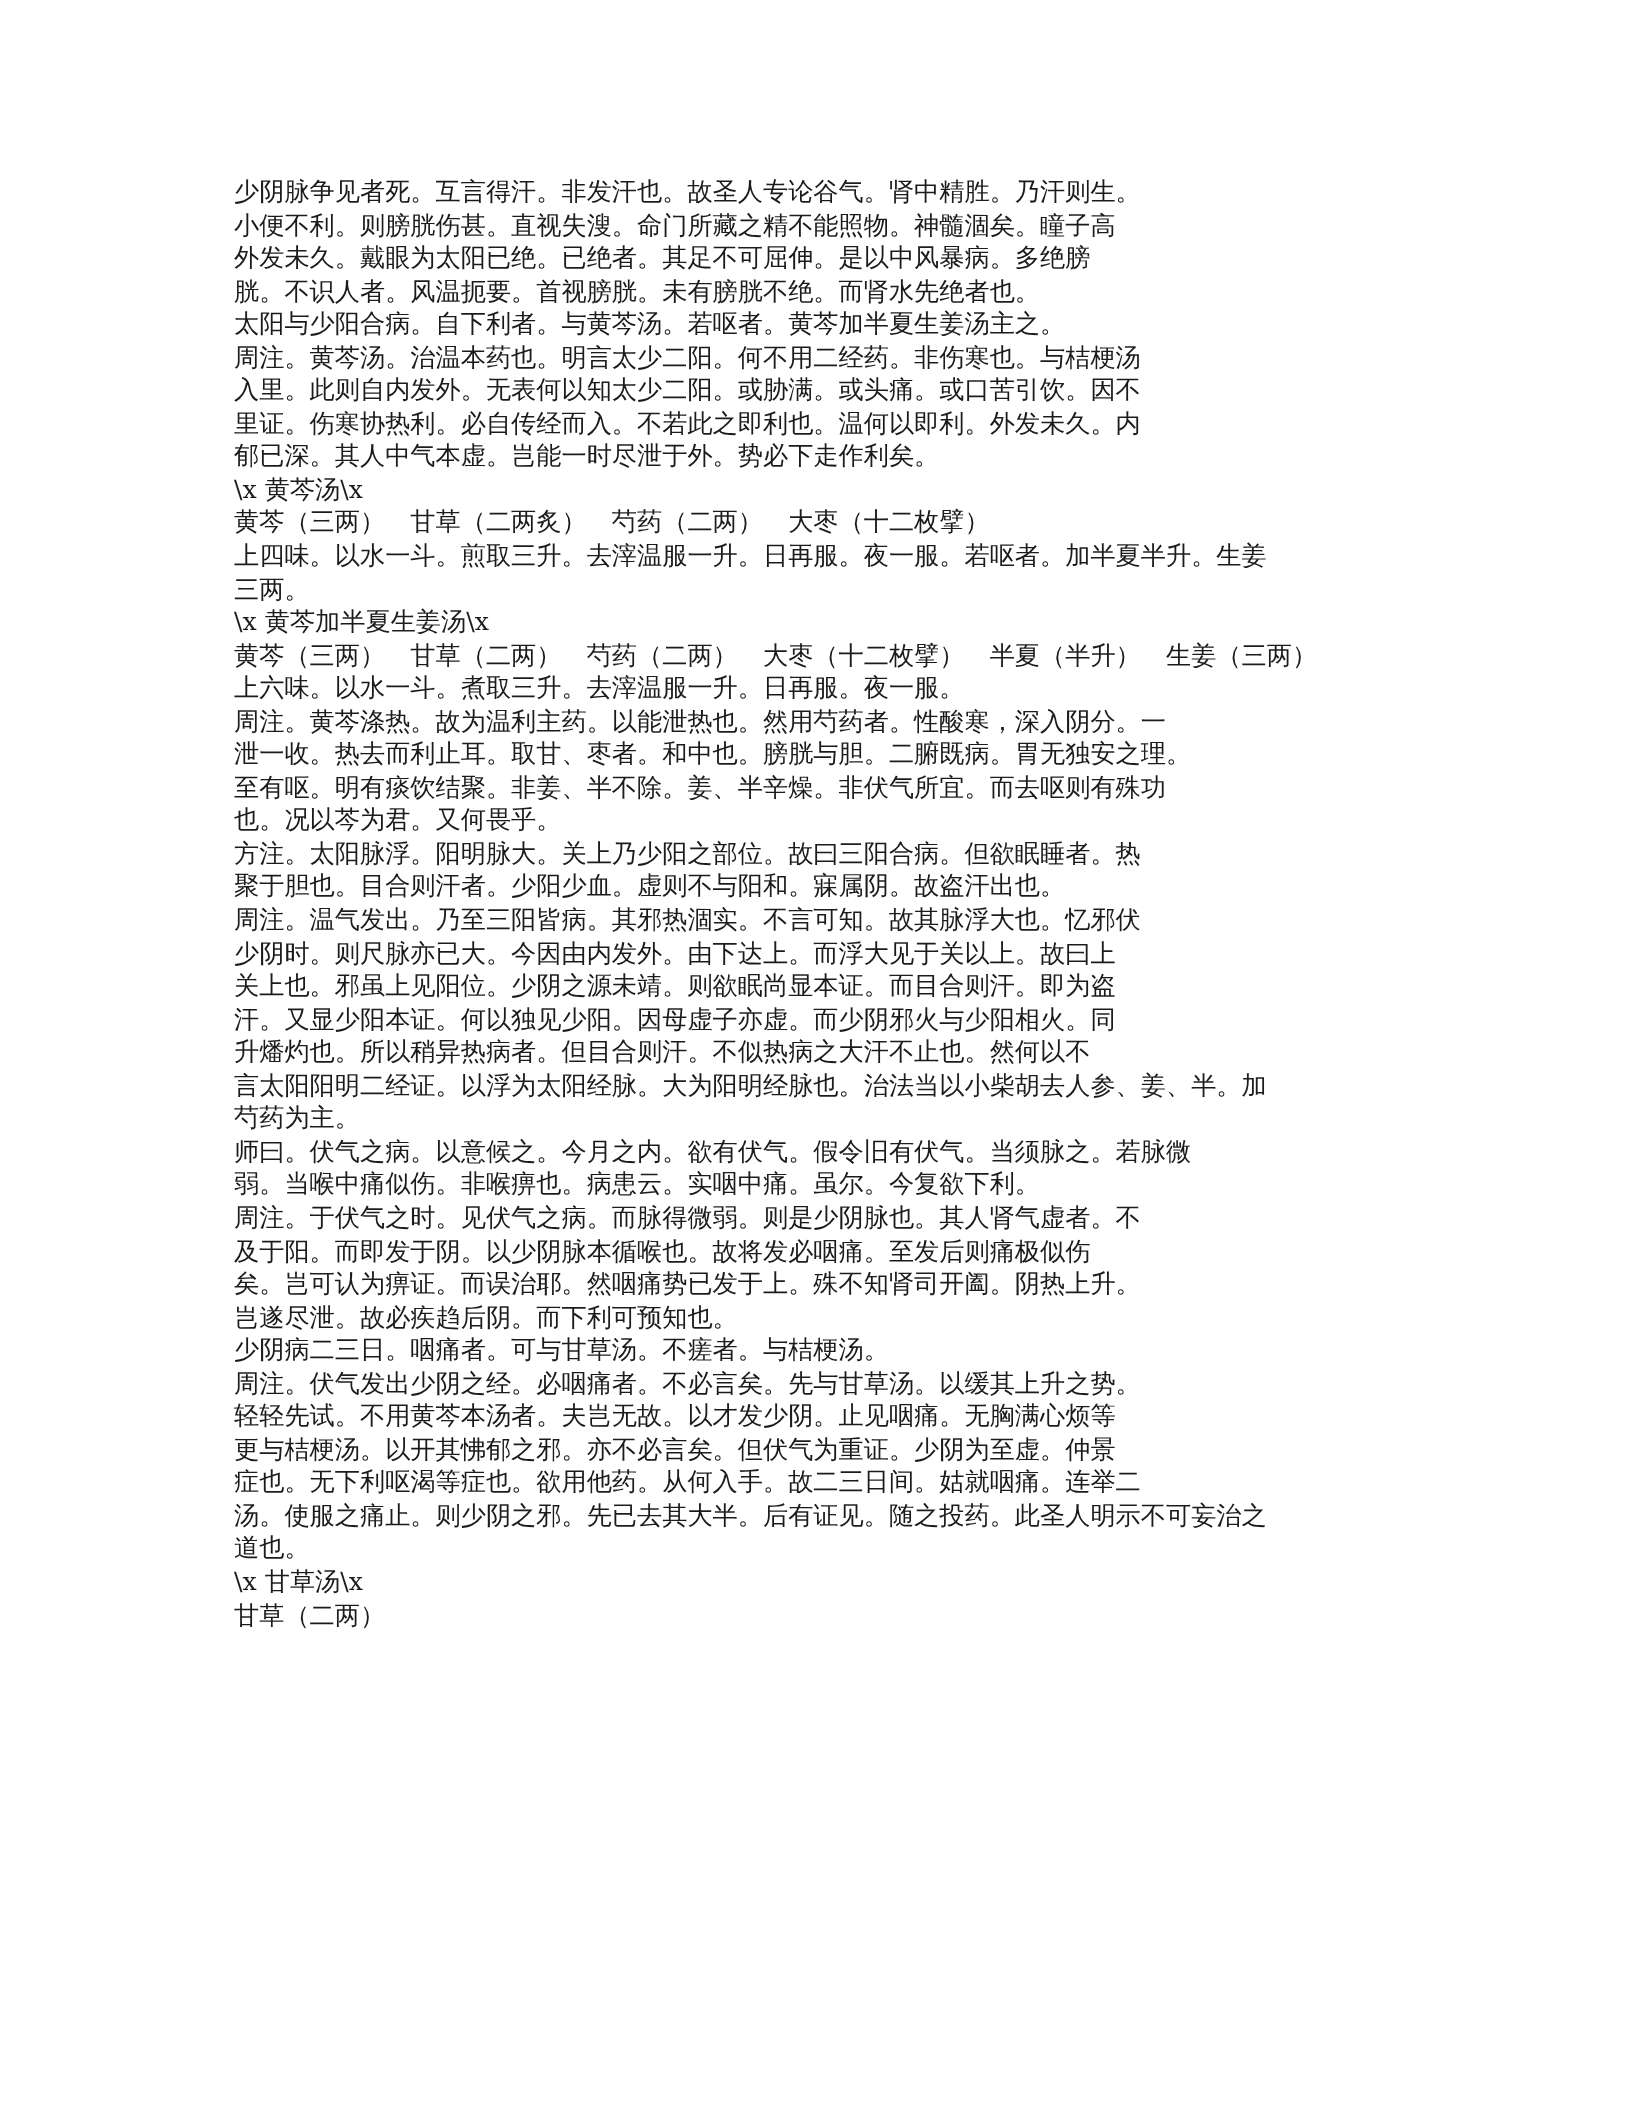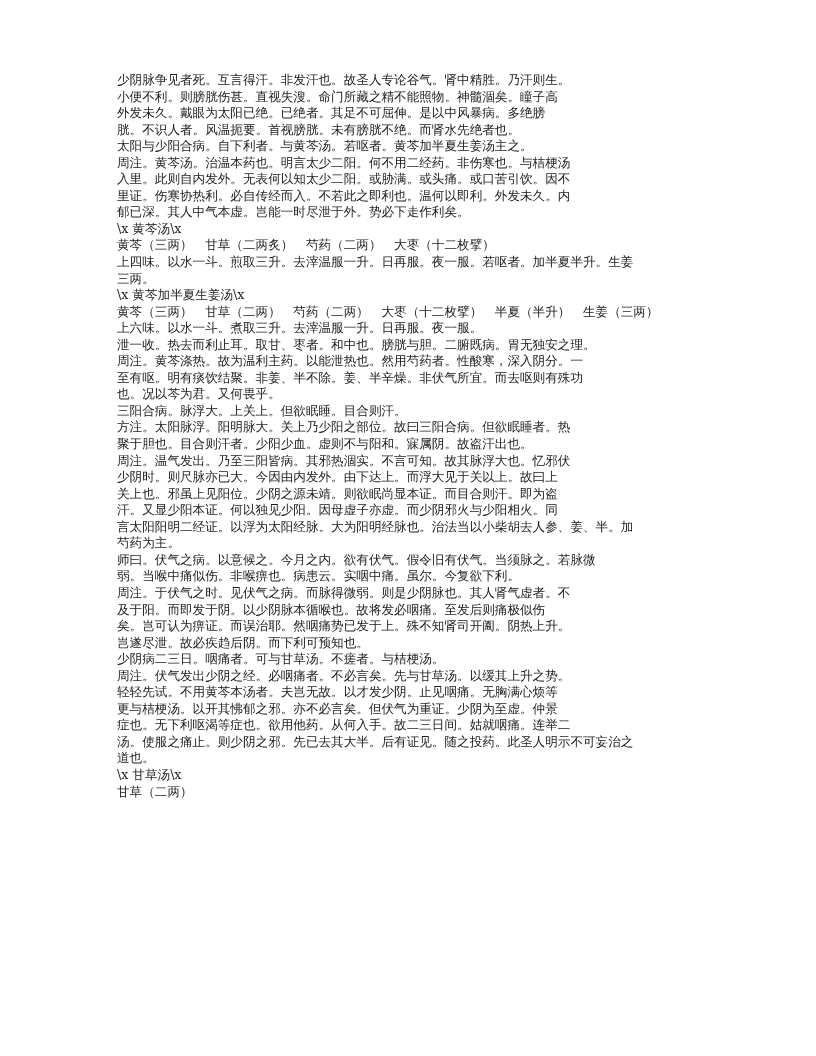--- a/index.html
+++ b/index.html
@@ -16,21 +16,21 @@
   .page {
     position: relative;
     width: 816px;
     height: 1056px;
     background: #ffffff;
     box-sizing: border-box;
   }
   .text-body {
     position: absolute;
     left: 117px;
-    top: 72px;
+    top: 88px;
     width: 600px;
     font-size: 12.6px;
     line-height: 16.55px;
     color: #1b1b1b;
     text-align: left;
     letter-spacing: 0;
     word-break: break-all;
     font-family: "DejaVu Serif", "Liberation Serif", serif;
   }
   .line {
@@ -54,31 +54,31 @@
       <div class="line">入里。此则自内发外。无表何以知太少二阳。或胁满。或头痛。或口苦引饮。因不</div>
       <div class="line">里证。伤寒协热利。必自传经而入。不若此之即利也。温何以即利。外发未久。内</div>
       <div class="line">郁已深。其人中气本虚。岂能一时尽泄于外。势必下走作利矣。</div>
       <div class="line">\x 黄芩汤\x</div>
       <div class="line">黄芩（三两）　甘草（二两炙）　芍药（二两）　大枣（十二枚擘）</div>
       <div class="line">上四味。以水一斗。煎取三升。去滓温服一升。日再服。夜一服。若呕者。加半夏半升。生姜</div>
       <div class="line">三两。</div>
       <div class="line">\x 黄芩加半夏生姜汤\x</div>
       <div class="line">黄芩（三两）　甘草（二两）　芍药（二两）　大枣（十二枚擘）　半夏（半升）　生姜（三两）</div>
       <div class="line">上六味。以水一斗。煮取三升。去滓温服一升。日再服。夜一服。</div>
+      <div class="line">周注。黄芩涤热。故为温利主药。以能泄热也。然用芍药者。性酸寒，深入阴分。一</div>
       <div class="line">泄一收。热去而利止耳。取甘、枣者。和中也。膀胱与胆。二腑既病。胃无独安之理。</div>
-      <div class="line">周注。黄芩涤热。故为温利主药。以能泄热也。然用芍药者。性酸寒，深入阴分。一</div>
       <div class="line">至有呕。明有痰饮结聚。非姜、半不除。姜、半辛燥。非伏气所宜。而去呕则有殊功</div>
       <div class="line">也。况以芩为君。又何畏乎。</div>
-      <div class="line">三阳合病。脉浮大。上关上。但欲眠睡。目合则汗。</div>
       <div class="line">方注。太阳脉浮。阳明脉大。关上乃少阳之部位。故曰三阳合病。但欲眠睡者。热</div>
       <div class="line">聚于胆也。目合则汗者。少阳少血。虚则不与阳和。寐属阴。故盗汗出也。</div>
       <div class="line">周注。温气发出。乃至三阳皆病。其邪热涸实。不言可知。故其脉浮大也。忆邪伏</div>
       <div class="line">少阴时。则尺脉亦已大。今因由内发外。由下达上。而浮大见于关以上。故曰上</div>
       <div class="line">关上也。邪虽上见阳位。少阴之源未靖。则欲眠尚显本证。而目合则汗。即为盗</div>
       <div class="line">汗。又显少阳本证。何以独见少阳。因母虚子亦虚。而少阴邪火与少阳相火。同</div>
+      <div class="line">升燔灼也。所以稍异热病者。但目合则汗。不似热病之大汗不止也。然何以不</div>
       <div class="line">言太阳阳明二经证。以浮为太阳经脉。大为阳明经脉也。治法当以小柴胡去人参、姜、半。加</div>
       <div class="line">芍药为主。</div>
       <div class="line">师曰。伏气之病。以意候之。今月之内。欲有伏气。假令旧有伏气。当须脉之。若脉微</div>
       <div class="line">弱。当喉中痛似伤。非喉痹也。病患云。实咽中痛。虽尔。今复欲下利。</div>
       <div class="line">周注。于伏气之时。见伏气之病。而脉得微弱。则是少阴脉也。其人肾气虚者。不</div>
       <div class="line">及于阳。而即发于阴。以少阴脉本循喉也。故将发必咽痛。至发后则痛极似伤</div>
       <div class="line">矣。岂可认为痹证。而误治耶。然咽痛势已发于上。殊不知肾司开阖。阴热上升。</div>
       <div class="line">岂遂尽泄。故必疾趋后阴。而下利可预知也。</div>
       <div class="line">少阴病二三日。咽痛者。可与甘草汤。不瘥者。与桔梗汤。</div>
       <div class="line">周注。伏气发出少阴之经。必咽痛者。不必言矣。先与甘草汤。以缓其上升之势。</div>

